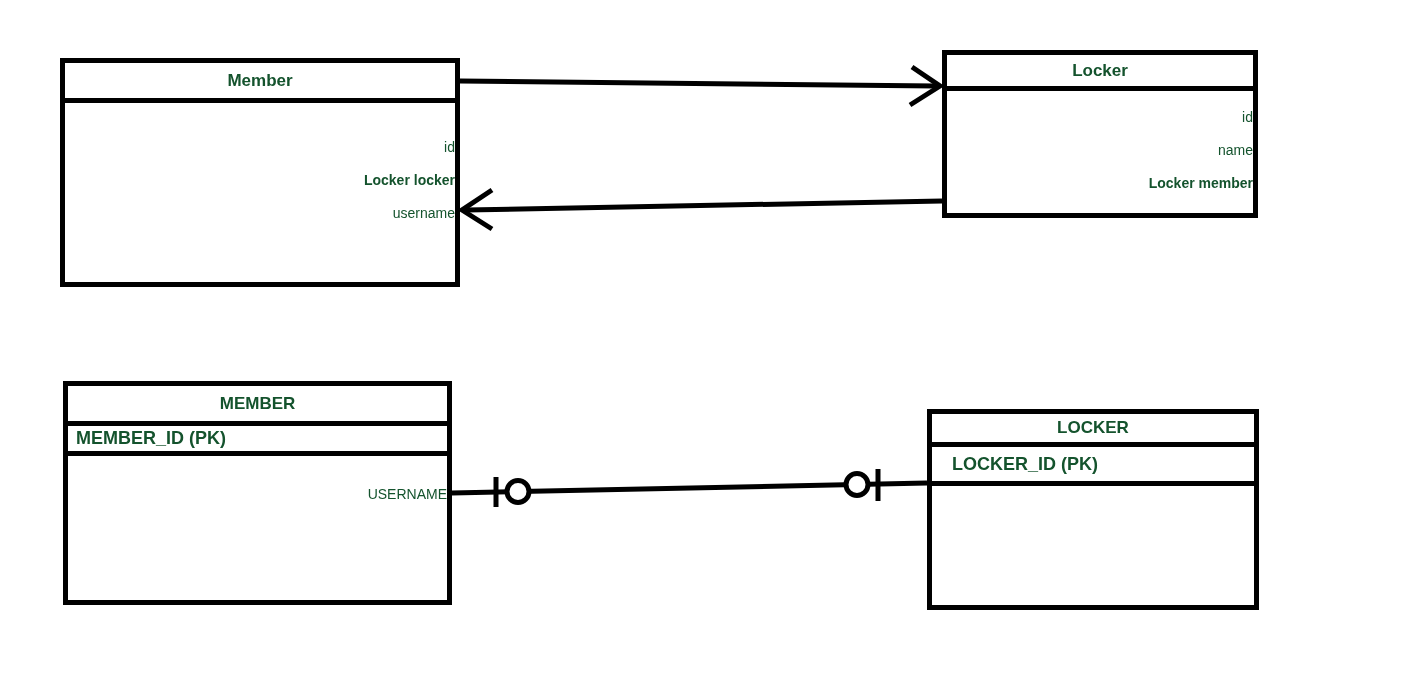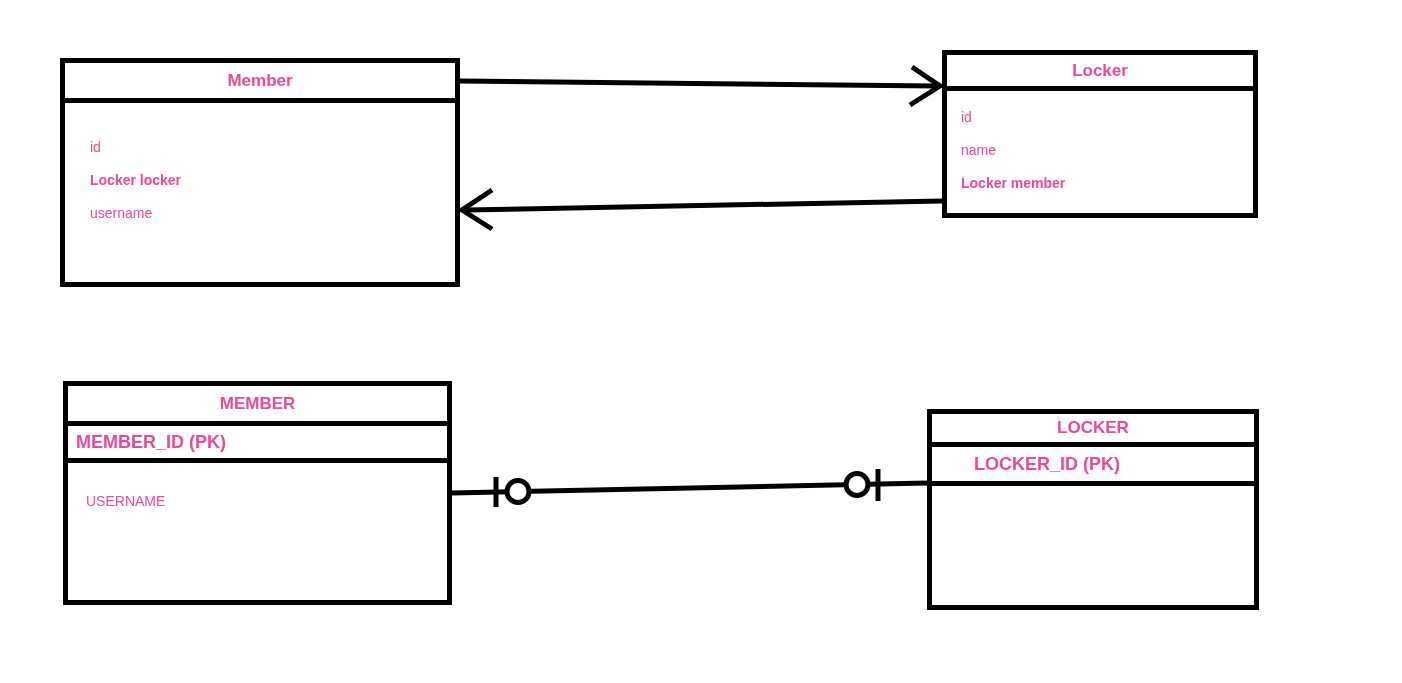--- a/index.html
+++ b/index.html
@@ -5,21 +5,22 @@
   * { margin: 0; padding: 0; box-sizing: border-box; }
   html, body { background: #ffffff; }
   body { font-family: "Liberation Sans", sans-serif; }
 
   .canvas {
     position: relative;
     width: 1402px;
     height: 683px;
     background: #ffffff;
     overflow: hidden;
-    color: #ec4899;
+    color: #14532d;
+    text-align: right;
   }
 
   .overlay {
     position: absolute;
     left: 0; top: 0;
     width: 1402px;
     height: 683px;
   }
 
   
@@ -49,35 +50,35 @@
   .member-class .bdy { padding: 28px 0 0 25px; }
 
   .locker-class { left: 942px; top: 50px; width: 316px; height: 168px; }
   .locker-class .hdr { height: 36px; }
   .locker-class .bdy { padding: 10px 0 0 14px; }
 
   
   .member-table { left: 63px; top: 381px; width: 389px; height: 224px; }
   .member-table .hdr { height: 40px; }
   .member-table .pkrow {
-    height: 37px;
+    height: 30px;
     display: flex; align-items: center;
     padding-left: 8px;
     font-weight: 700; font-size: 18px;
     border-bottom: 5px solid #000000;
     white-space: nowrap;
   }
   .member-table .bdy { padding: 22px 0 0 18px; }
 
   .locker-table { left: 927px; top: 409px; width: 332px; height: 201px; }
   .locker-table .hdr { height: 33px; }
   .locker-table .pkrow {
     height: 39px;
     display: flex; align-items: center;
-    padding-left: 42px;
+    padding-left: 20px;
     font-weight: 700; font-size: 18px;
     border-bottom: 5px solid #000000;
     white-space: nowrap;
   }
   .locker-table .bdy { padding: 17px 0 0 27px; }
 </style>
 </head>
 <body>
 
 <div class="canvas">

